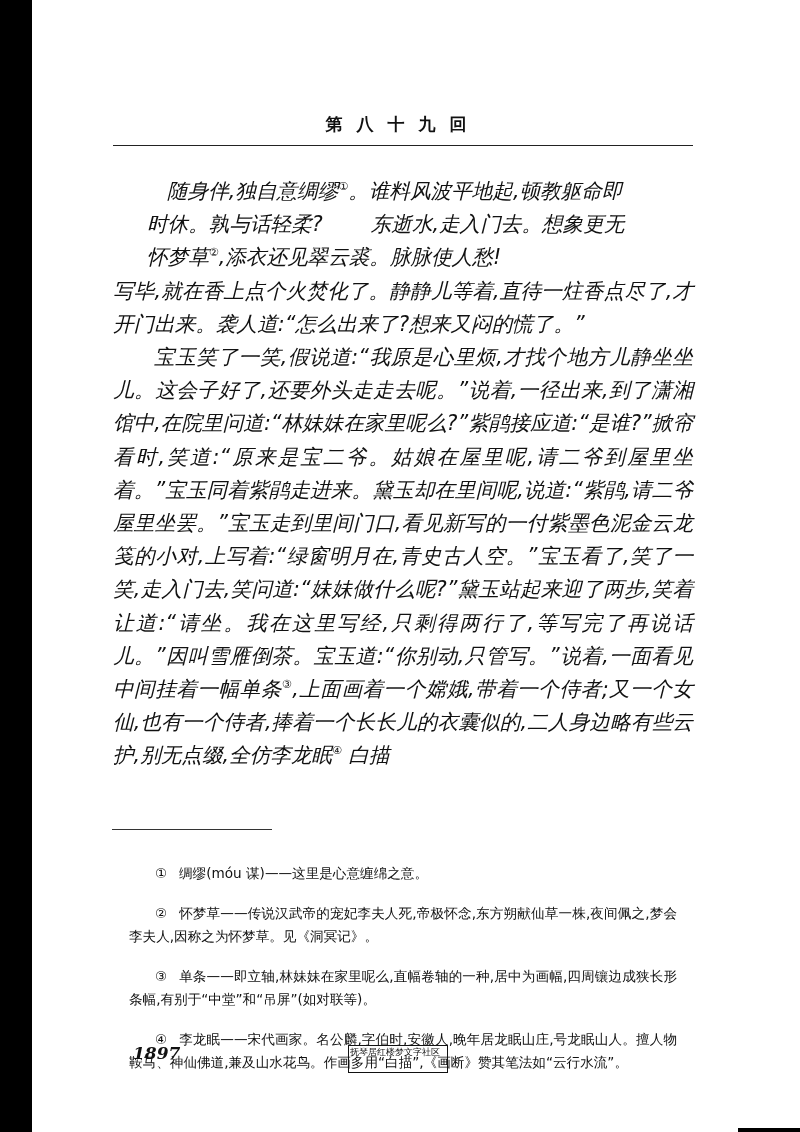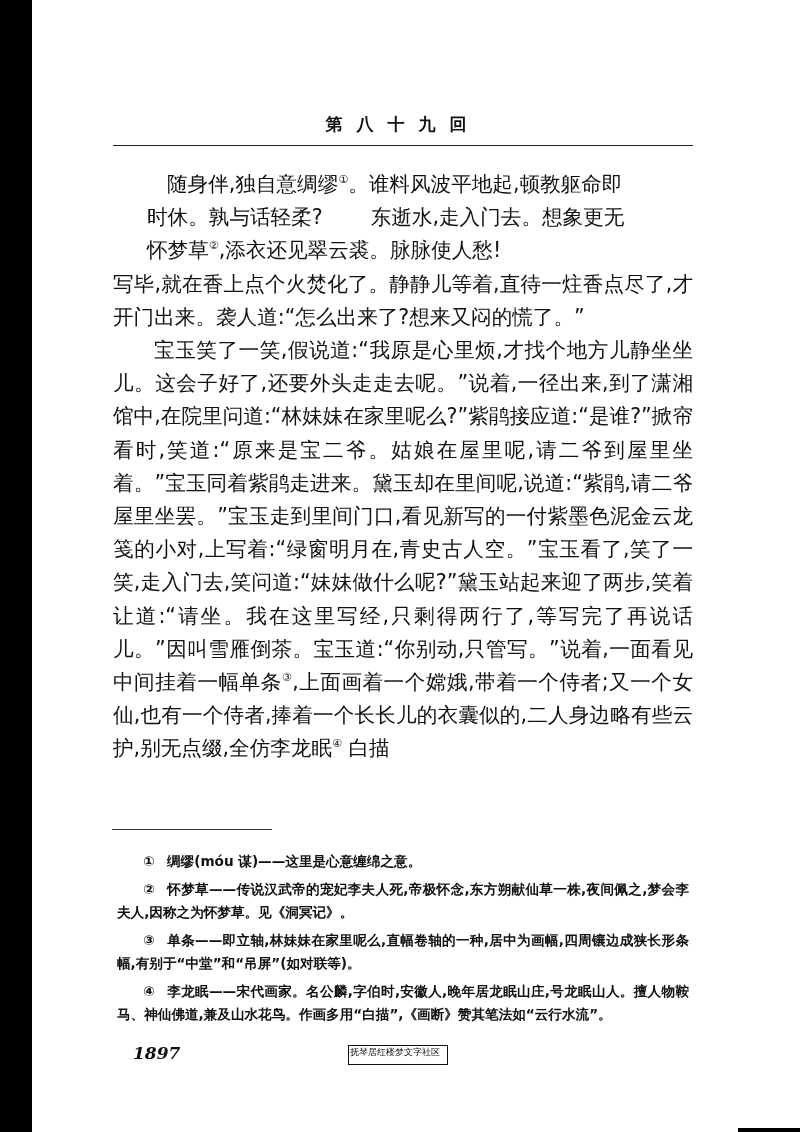--- a/index.html
+++ b/index.html
@@ -39,26 +39,27 @@
   }
   .head-rule {
     position: absolute;
     left: 113px; top: 145px;
     width: 580px; height: 0;
     border-top: 1.5px solid #222;
   }
   .body-text {
     position: absolute;
     left: 113px;
-    top: 168px;
+    top: 175px;
     width: 580px;
     font-size: 20.6px;
     line-height: 33.2px;
     font-family: "DejaVu Sans", "Liberation Sans", sans-serif;
     text-align: justify;
+    font-style: italic;
   }
   .body-text p { margin: 0; }
   .poem-line { padding-left: 34px; }
   .poem-line.first { padding-left: 54px; }
   .para { text-indent: 41px; }
   .para-noindent { text-indent: 0; }
   .gap { display: inline-block; width: 48px; }
   sup.fn { font-size: 11px; vertical-align: 8px; line-height: 0; }
   .fn-rule {
     position: absolute;
@@ -68,35 +69,35 @@
   }
   .footnotes {
     position: absolute;
     left: 113px; top: 846px;
     width: 580px;
     font-size: 13.6px;
     line-height: 23.5px;
     font-family: "DejaVu Sans", "Liberation Sans", sans-serif;
     text-align: justify;
   }
-  .footnotes p { margin: 4px; font-weight: bold; }
+  .footnotes p { margin: 16px; }
   .fn-item { text-indent: 26px; }
   .fn-num { display: inline-block; width: 24px; text-indent: 0; }
   .folio {
     position: absolute;
     left: 133px; top: 1043px;
     font-size: 17px;
     font-weight: bold;
     font-style: italic;
     font-family: "DejaVu Serif", "Liberation Serif", serif;
   }
   .stamp {
     position: absolute;
     left: 348px; top: 1045px;
-    width: 100px; height: 20px;
+    width: 100px; height: 28px;
     border: 1px solid #111;
     box-sizing: border-box;
     font-size: 9px;
     line-height: 12px;
     padding: 0 1px;
     white-space: nowrap;
     overflow: hidden;
     font-family: "DejaVu Sans", "Liberation Sans", sans-serif;
   }
 </style>

